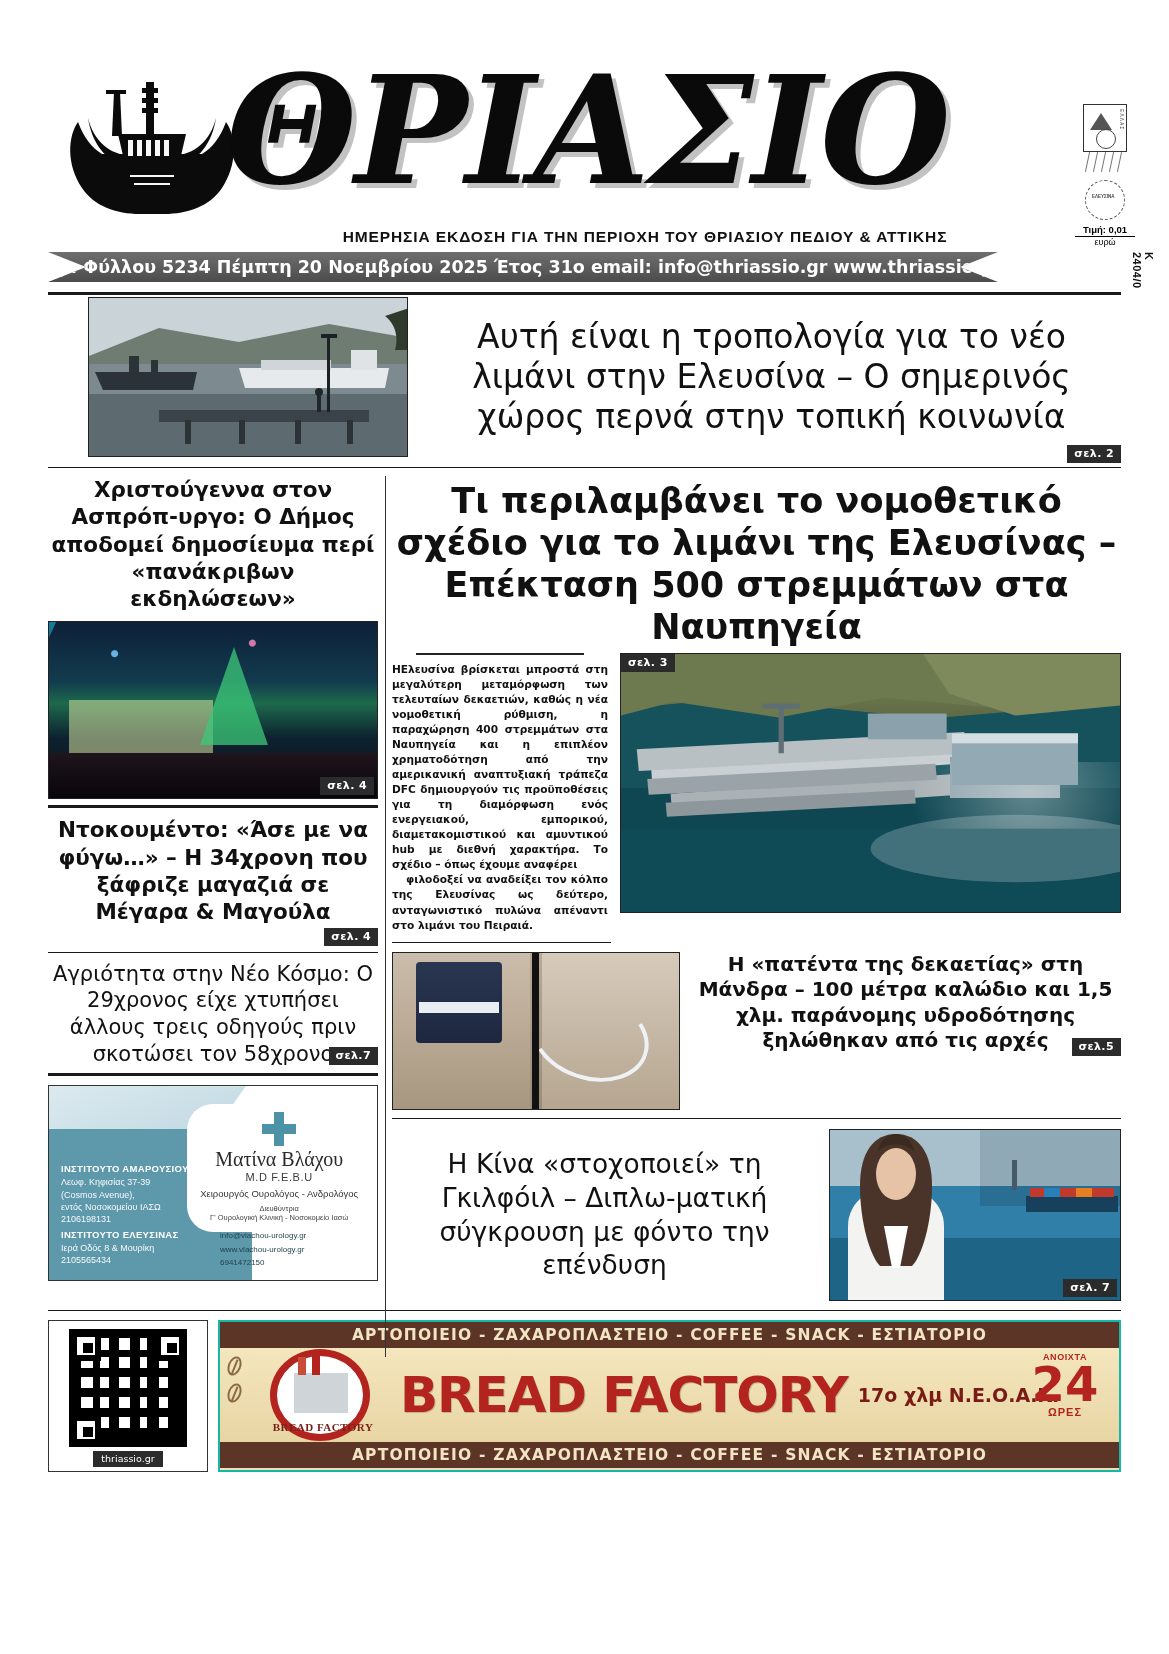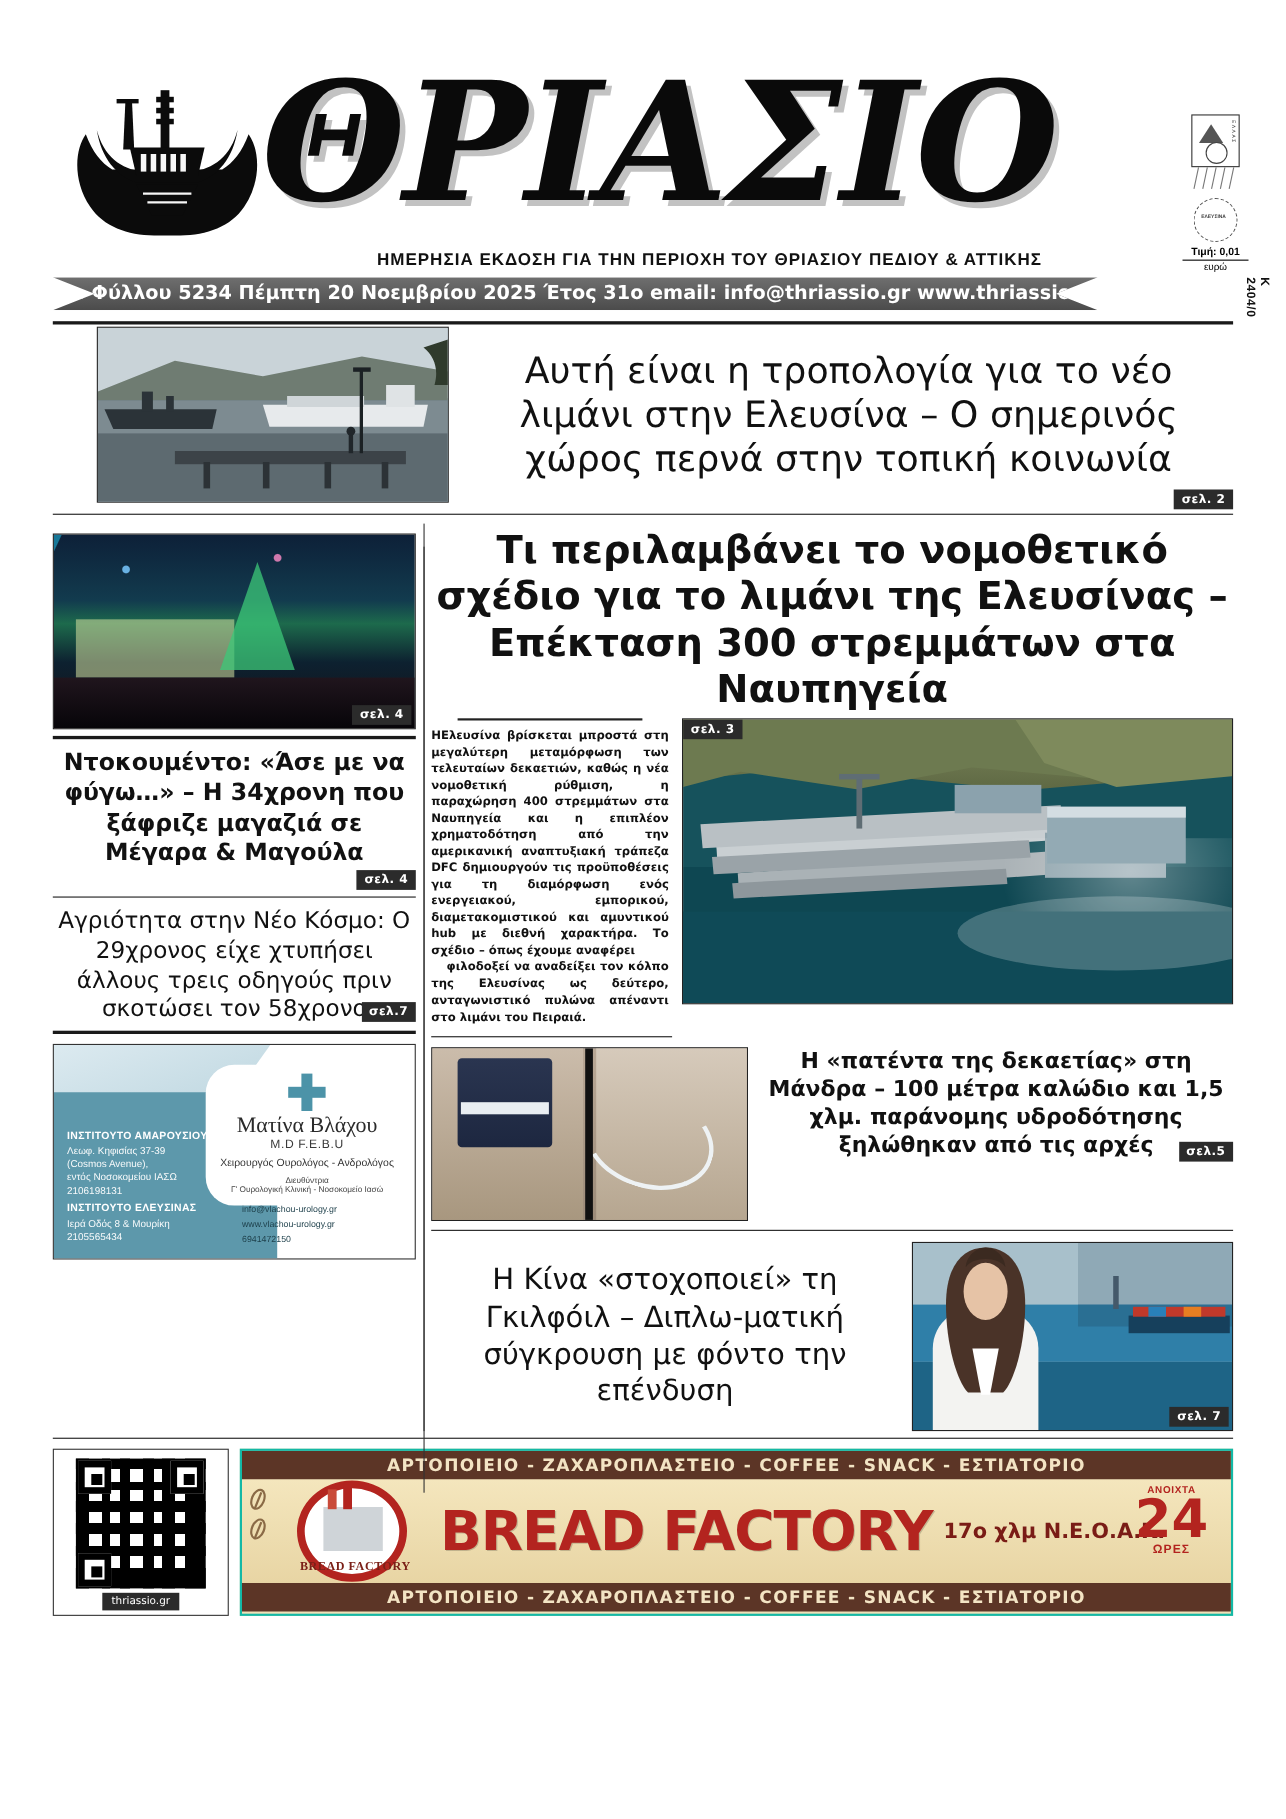--- a/index.html
+++ b/index.html
@@ -13,21 +13,21 @@
     overflow:hidden;
     position:relative;
   }
 
   
   .masthead { position:relative; height:250px; padding-top:52px; }
 
   .logo-mark { position:absolute; left:62px; top:78px; width:180px; height:140px; }
 
   .wordmark {
-    position:absolute; left:238px; top:60px; width:790px; height:145px;
+    position:absolute; left:226px; top:60px; width:790px; height:145px;
     font-family:"DejaVu Serif", serif;
     font-weight:bold; font-style:italic;
     font-size:150px; line-height:140px;
     letter-spacing:-2px;
     color:#0a0a0a;
     text-shadow:5px 5px 0 rgba(120,120,120,.45);
     white-space:nowrap;
   }
   .tagline {
     position:absolute; left:250px; top:228px; width:790px;
@@ -483,20 +483,21 @@
     </div>
   </div>
 
   <div class="rule rule-thin" style="margin-top:10px"></div>
 
   <div class="cols">
 
     <div class="col-left">
 
       <div class="block">
+        <p class="skyline">Χριστούγεννα στον Ασπρόπ-υργο: Ο Δήμος αποδομεί δημοσίευμα περί «πανάκριβων εκδηλώσεων»</p>
         <div class="photo ph-xmas">
           <span class="bldg"></span>
           <span class="tree"></span>
           <span class="crowd"></span>
           <span class="sel sel-abs">σελ.  4</span>
         </div>
       </div>
 
       <div class="rule rule-thick"></div>
 
@@ -548,21 +549,21 @@
       <div style="height:34px"></div>
     </div>
 
     <div class="col-gap">
         <div class="vdiv"></div>
       </div>
 
     <div class="col-right">
 
       <div class="center-head">
-        <h2>Τι περιλαμβάνει το νομοθετικό σχέδιο για το λιμάνι της Ελευσίνας – Επέκταση 300 στρεμμάτων στα Ναυπηγεία</h2>
+        <h2>Τι περιλαμβάνει το νομοθετικό σχέδιο για το λιμάνι της Ελευσίνας – Επέκταση 500 στρεμμάτων στα Ναυπηγεία</h2>
       </div>
 
       <div class="art-row">
         <div class="art-col">
           <div class="lead-rule"></div>
           <p>ΗΕλευσίνα βρίσκεται μπροστά στη μεγαλύτερη μεταμόρφωση των τελευταίων δεκαετιών, καθώς η νέα νομοθετική ρύθμιση, η παραχώρηση 400 στρεμμάτων στα Ναυπηγεία και η επιπλέον χρηματοδότηση από την αμερικανική αναπτυξιακή τράπεζα DFC δημιουργούν τις προϋποθέσεις για τη διαμόρφωση ενός ενεργειακού, εμπορικού, διαμετακομιστικού και αμυντικού hub με διεθνή χαρακτήρα. Το σχέδιο – όπως έχουμε αναφέρει</p>
           <p>φιλοδοξεί να αναδείξει τον κόλπο της Ελευσίνας ως δεύτερο, ανταγωνιστικό πυλώνα απέναντι στο λιμάνι του Πειραιά.</p>
         </div>
 
         <div class="ph-port">

